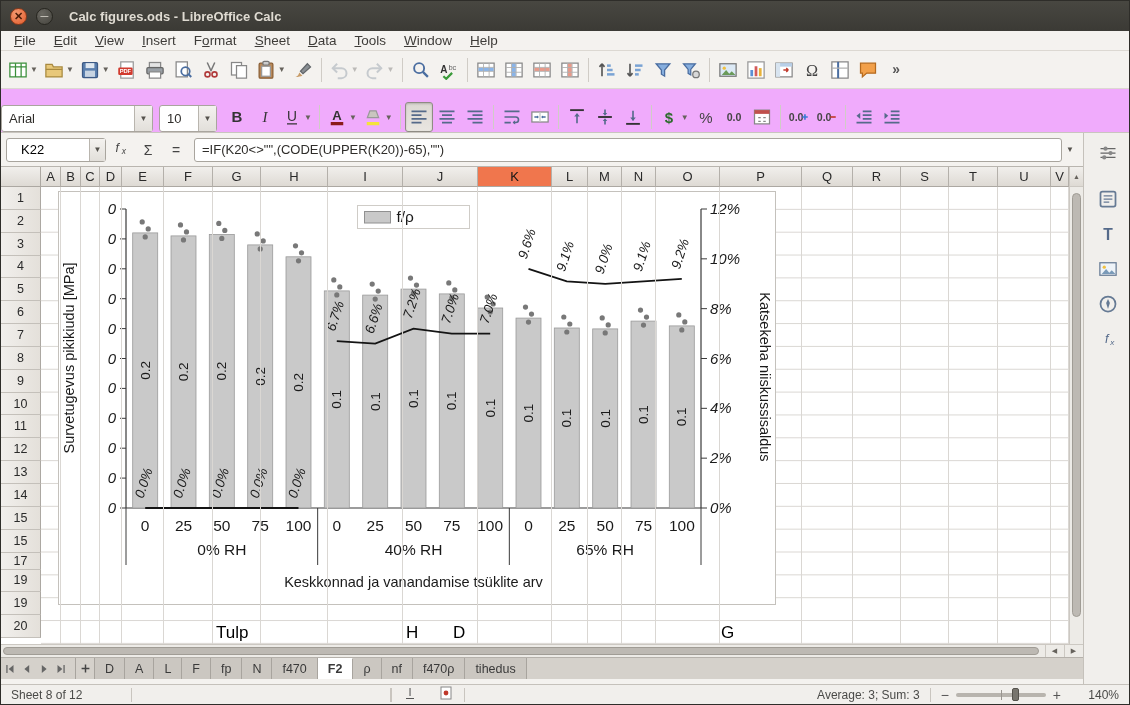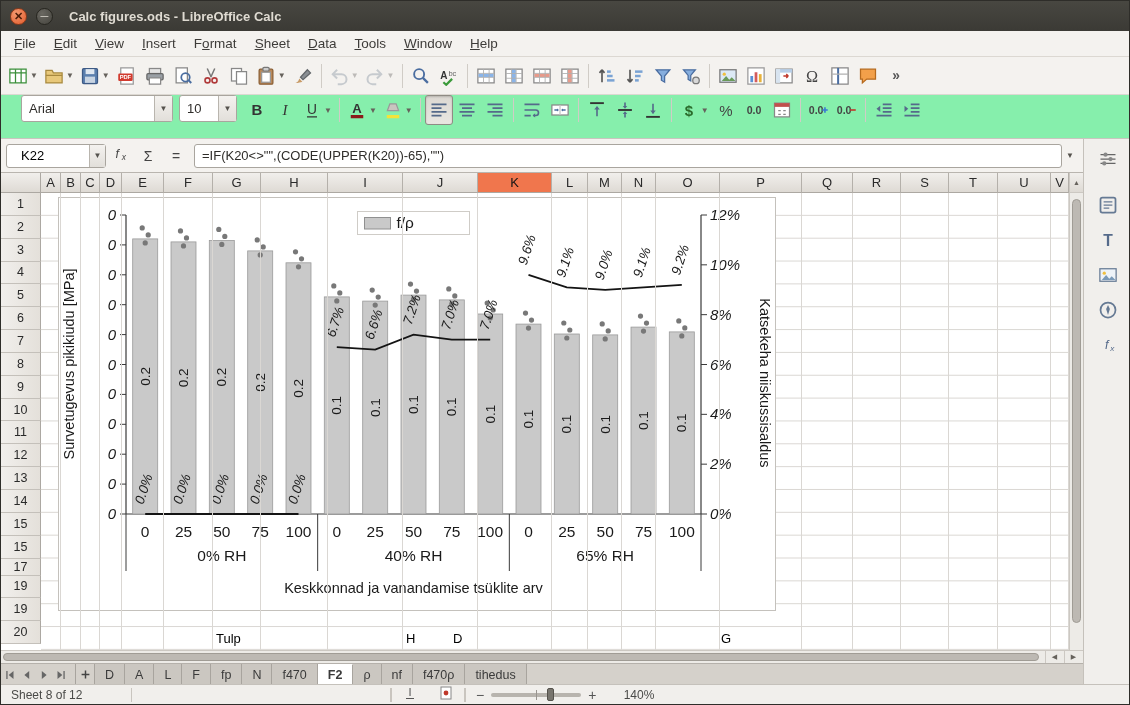--- a/index.html
+++ b/index.html
@@ -8,34 +8,34 @@
   .app { width:1130px; height:705px; background:#f4f2ef; display:flex; flex-direction:column; overflow:hidden; position:relative; border:1px solid #2e2d29; }
 
   
   .titlebar { height:30px; background:linear-gradient(#484741,#3b3a35); display:flex; align-items:center; flex:none; }
   .winbtn { width:17px; height:17px; border-radius:50%; margin-left:9px; display:flex; align-items:center; justify-content:center; font-size:11px; line-height:1; cursor:pointer; }
   .winbtn.close { background:radial-gradient(circle at 35% 30%,#f59a70,#e05a2b); border:1px solid #8c3a1a; color:#4a1c08; font-weight:bold; }
   .winbtn.min { background:radial-gradient(circle at 35% 30%,#6a6861,#45443e); border:1px solid #26251f; color:#d8d4cb; }
   .win-title { color:#dfdbd2; font-weight:bold; font-size:13px; margin-left:16px; }
 
   
-  .menubar { height:26px; background:#f4f2ef; border-bottom:1px solid #dcd8d2; display:flex; align-items:center; padding-left:4px; flex:none; }
+  .menubar { height:20px; background:#f4f2ef; border-bottom:1px solid #dcd8d2; display:flex; align-items:center; padding-left:4px; flex:none; }
   .menu-item { padding:3px 9px; font-size:13.5px; color:#3e3c39; cursor:default; border-radius:2px; }
   .menu-item .acc { text-decoration:underline; }
 
   
   .toolbar { height:38px; background:#f4f2ef; border-bottom:1px solid #dcd8d2; display:flex; align-items:center; padding:0 4px; flex:none; }
   .tbtn { height:30px; min-width:28px; display:flex; align-items:center; justify-content:center; border:1px solid transparent; border-radius:3px; padding:0 2px; cursor:pointer; }
   .tbtn.active { border:1px solid #8f8b84; background:linear-gradient(#dcd8d2,#e9e6e1); box-shadow:inset 0 1px 2px rgba(0,0,0,.18); }
   .tbtn.disabled { opacity:.38; filter:grayscale(.6); }
   .ticon svg { display:block; }
   .tdd { font-size:8px; color:#66625c; margin-left:2px; }
   .tsep { width:1px; height:24px; background:#d0ccc6; margin:0 4px; flex:none; }
 
-  .toolbar2 { height:44px; background:#86efac; border-bottom:1px solid #c9c5bf; display:flex; align-items:flex-start; padding:0 20px; flex:none; }
+  .toolbar2 { height:44px; background:#f0abfc; border-bottom:1px solid #c9c5bf; display:flex; align-items:flex-end; padding:0 0; flex:none; }
   .combo { height:27px; background:#fff; border:1px solid #a9a59e; border-radius:3px; display:flex; align-items:center; font-size:13px; color:#2f2d2a; margin-right:6px; }
   .combo .cval { padding:0 7px; flex:1; }
   .combo .cdd { width:18px; height:100%; border-left:1px solid #b9b5ae; background:linear-gradient(#f4f2ef,#e2dfda); display:flex; align-items:center; justify-content:center; font-size:8px; color:#55524d; }
   .combo.font { width:152px; }
   .combo.size { width:58px; }
 
   
   .formulabar { height:34px; background:#f4f2ef; border-bottom:1px solid #b9b5af; display:flex; align-items:center; padding:0 5px; flex:none; }
   .namebox { width:100px; height:24px; background:#fff; border:1px solid #a9a59e; border-radius:3px; display:flex; align-items:center; font-size:13px; }
   .namebox .nval { flex:1; padding:0 14px; }
@@ -52,21 +52,21 @@
   .corner { position:absolute; left:0; top:0; width:40px; height:20px; background:linear-gradient(#f1efec,#dedad4); border-right:1px solid #aca8a2; border-bottom:1px solid #aca8a2; }
   .colheaders { position:absolute; left:40px; top:0; width:1028px; height:20px; display:flex; overflow:hidden; }
   .col-h { height:20px; flex:none; background:linear-gradient(#f1efec,#dedad4); border-right:1px solid #b4b0aa; border-bottom:1px solid #aca8a2; font-size:13px; color:#2a2a2a; display:flex; align-items:center; justify-content:center; cursor:pointer; }
   .col-h.selected { background:#f0764d; color:#141414; }
   .rowheaders { position:absolute; left:0; top:20px; width:40px; }
   .row-h { width:40px; background:linear-gradient(to right,#f1efec,#e4e0da); border-right:1px solid #aca8a2; border-bottom:1px solid #c4c0ba; font-size:12.5px; color:#2a2a2a; display:flex; align-items:center; justify-content:center; cursor:pointer; }
 
   .gridwrap { position:absolute; left:40px; top:20px; width:1028px; height:457px; background:#fff; overflow:hidden;
     background-image:linear-gradient(to bottom, transparent calc(100% - 1px), #dad7d3 0); background-size:100% 22.85px; }
   .vline { position:absolute; top:0; width:1px; height:457px; background:#dad7d3; }
-  .cell-text { position:absolute; font-size:13px; color:#000; height:20px; line-height:20px; white-space:nowrap; }
+  .cell-text { position:absolute; font-size:17px; color:#000; height:20px; line-height:20px; white-space:nowrap; }
   #chart { position:absolute; left:17px; top:4px; width:718px; height:414px; background:#fff; cursor:pointer; }
   #chart svg { font-family:"Liberation Sans", sans-serif; display:block; }
 
   .vscroll { position:absolute; left:1068px; top:0; width:14px; height:477px; background:#edebe7; border-left:1px solid #ccc8c2; }
   .vscroll .sbtn { height:20px; border-bottom:1px solid #ccc8c2; background:linear-gradient(#f1efec,#dedad4); display:flex; align-items:center; justify-content:center; font-size:7px; color:#66625c; }
   .vscroll .thumb { position:absolute; left:2px; right:2px; top:26px; height:424px; background:#bdb9b3; border:1px solid #a09c95; border-radius:5px; }
 
   .hscroll { height:13px; background:#edebe7; border-top:1px solid #ccc8c2; position:relative; flex:none; }
   .hscroll .thumb { position:absolute; left:2px; top:2px; width:1036px; height:8px; background:#bdb9b3; border:1px solid #a09c95; border-radius:4px; }
   .hscroll .harr { position:absolute; top:0; width:18px; height:12px; display:flex; align-items:center; justify-content:center; font-size:7px; color:#66625c; border-left:1px solid #ccc8c2; }
@@ -938,20 +938,21 @@
       <span><svg width="16" height="16" viewBox="0 0 16 16">
             <text x="8" y="11" font-size="11" text-anchor="middle" fill="#555">I</text>
             <path d="M4 13.5h8" stroke="#555"></path>
           </svg></span>
       <span><svg width="16" height="16" viewBox="0 0 16 16">
             <rect x="3" y="2" width="10" height="12" fill="#fff" stroke="#888"></rect>
             <circle cx="8" cy="8" r="2.4" fill="#c0392b"></circle>
           </svg></span>
     </div>
     <div class="ssep"></div>
+    <div class="ssec" style="flex:1;justify-content:flex-end;">Average: 3; Sum: 3</div>
     <div class="ssep"></div>
     <div class="ssec">
       <span style="font-size:14px;color:#555;">−</span>
       <span class="zoomtrack">
           <span class="zoomtick"></span>
           <span class="zoomthumb"></span>
         </span>
       <span style="font-size:14px;color:#555;">+</span>
     </div>
     <div class="ssec" style="width:58px;justify-content:flex-end;">140%</div>

